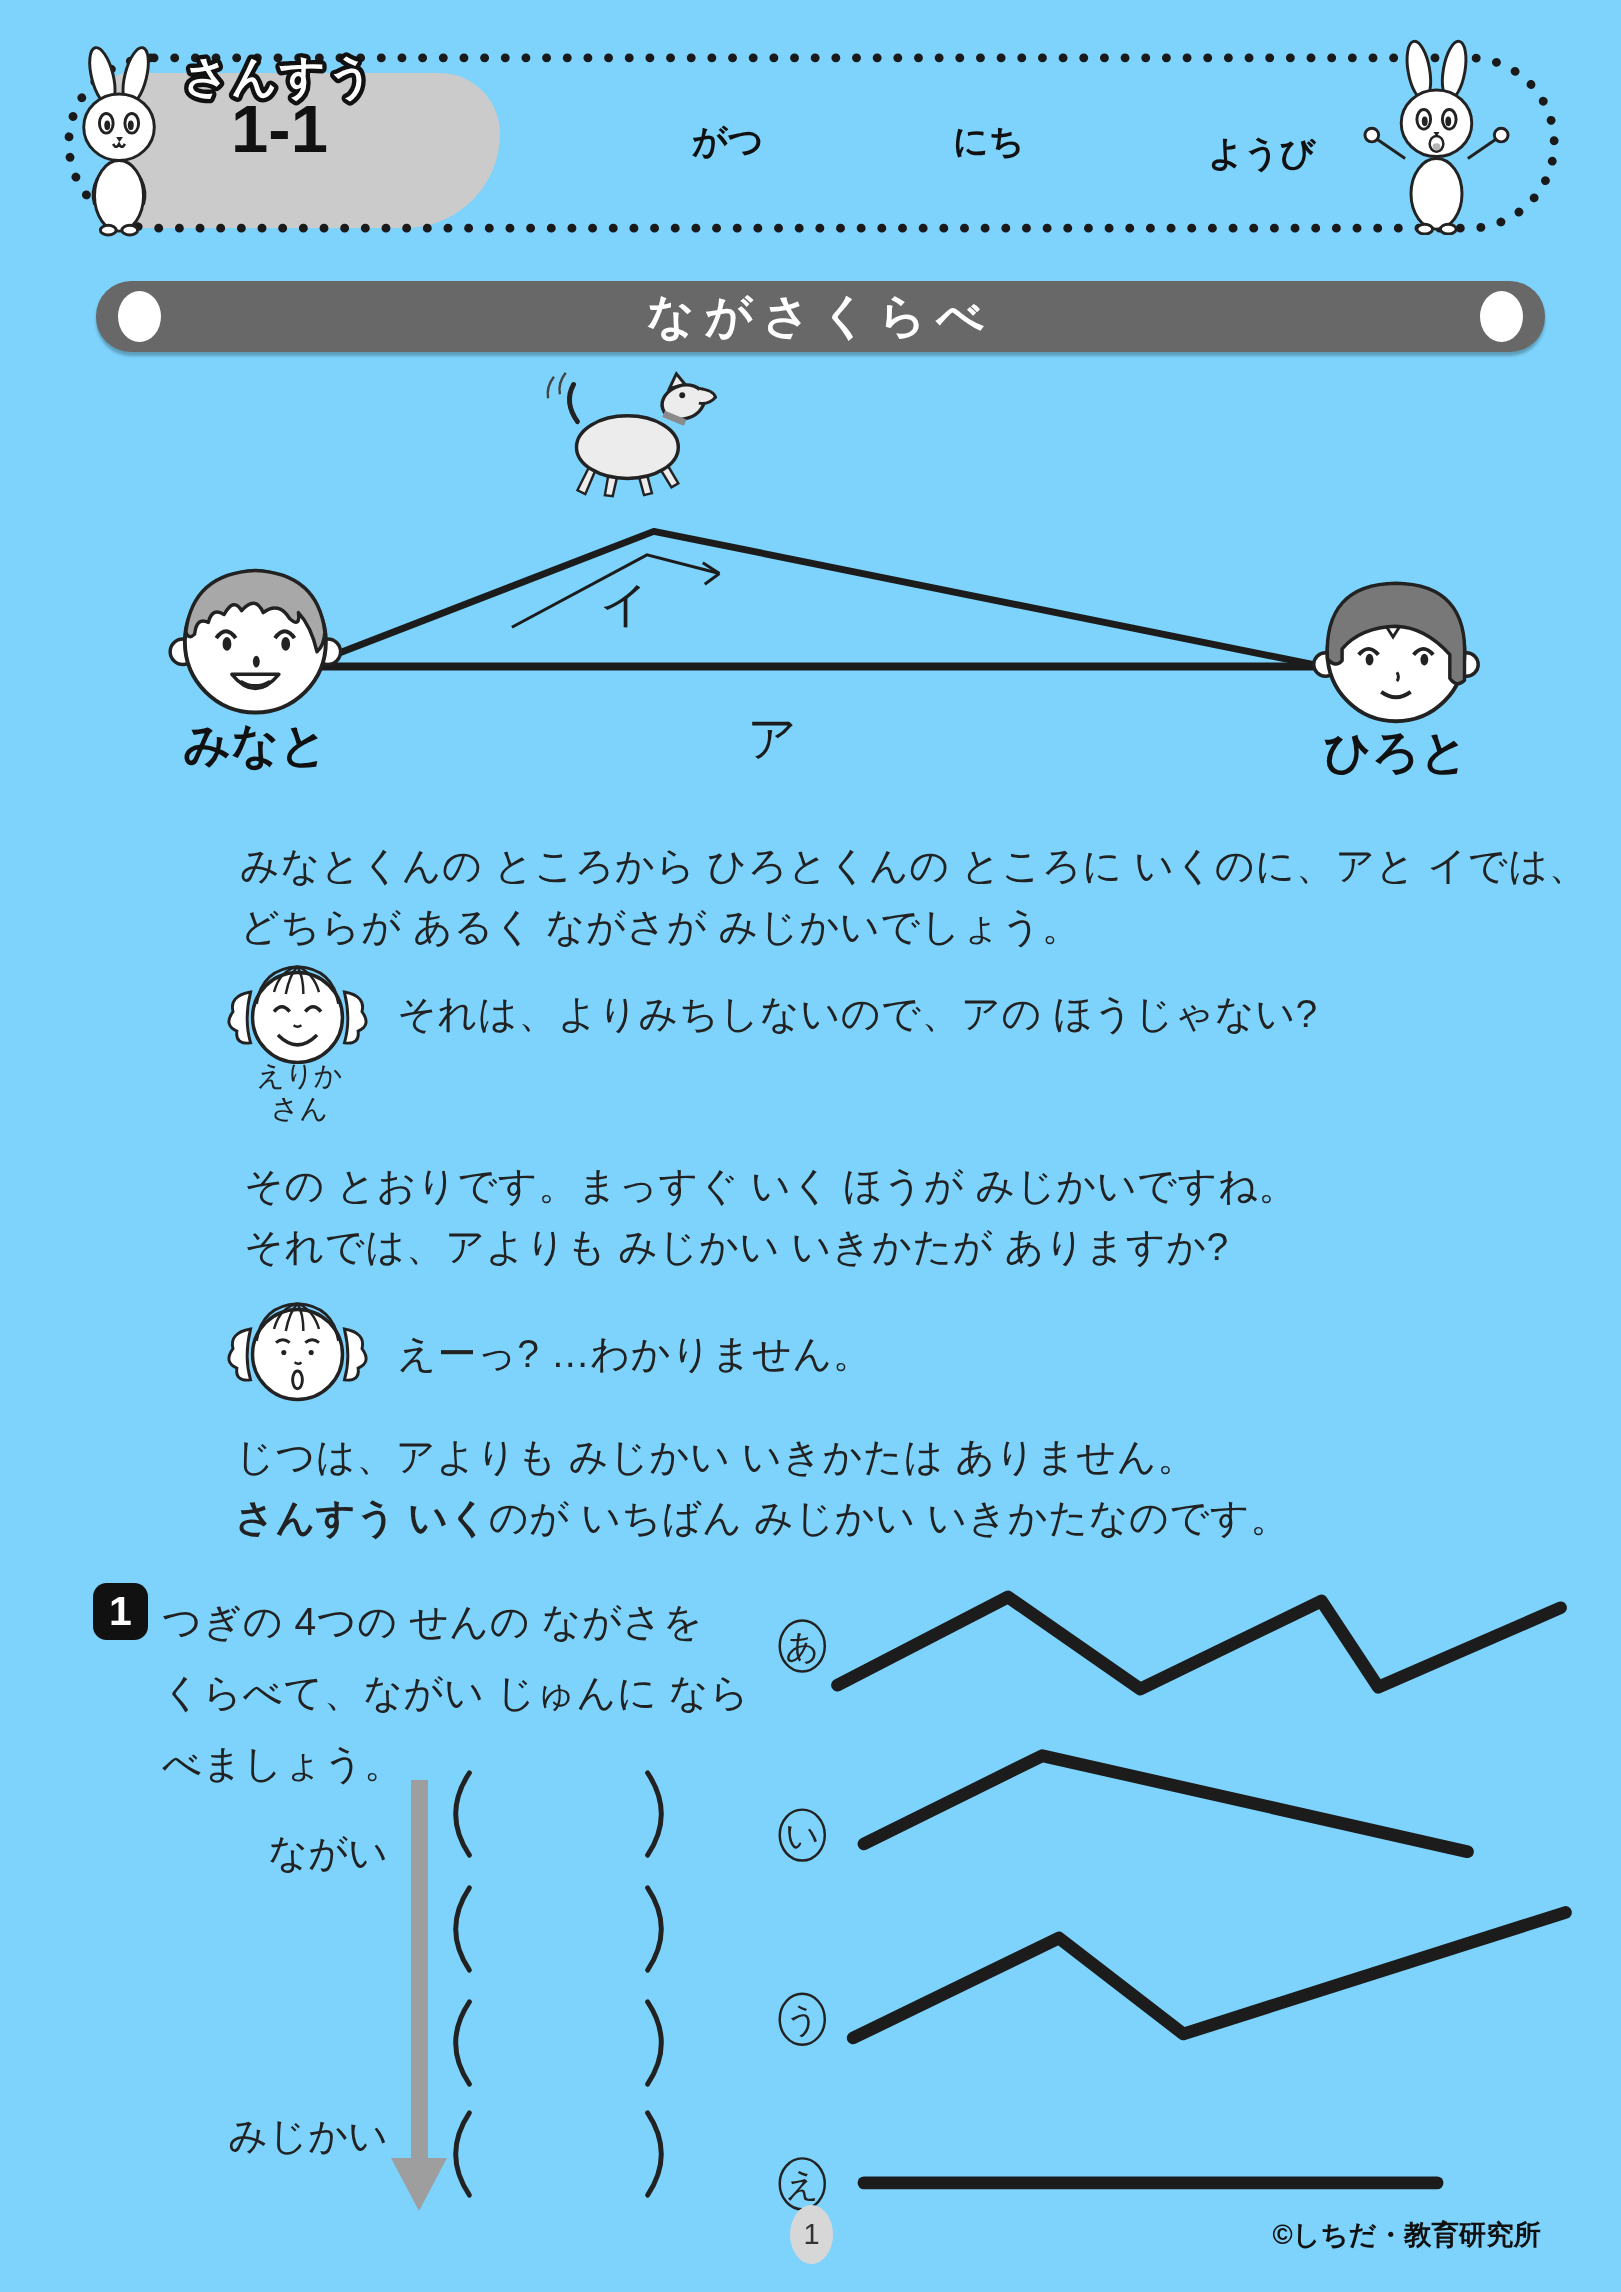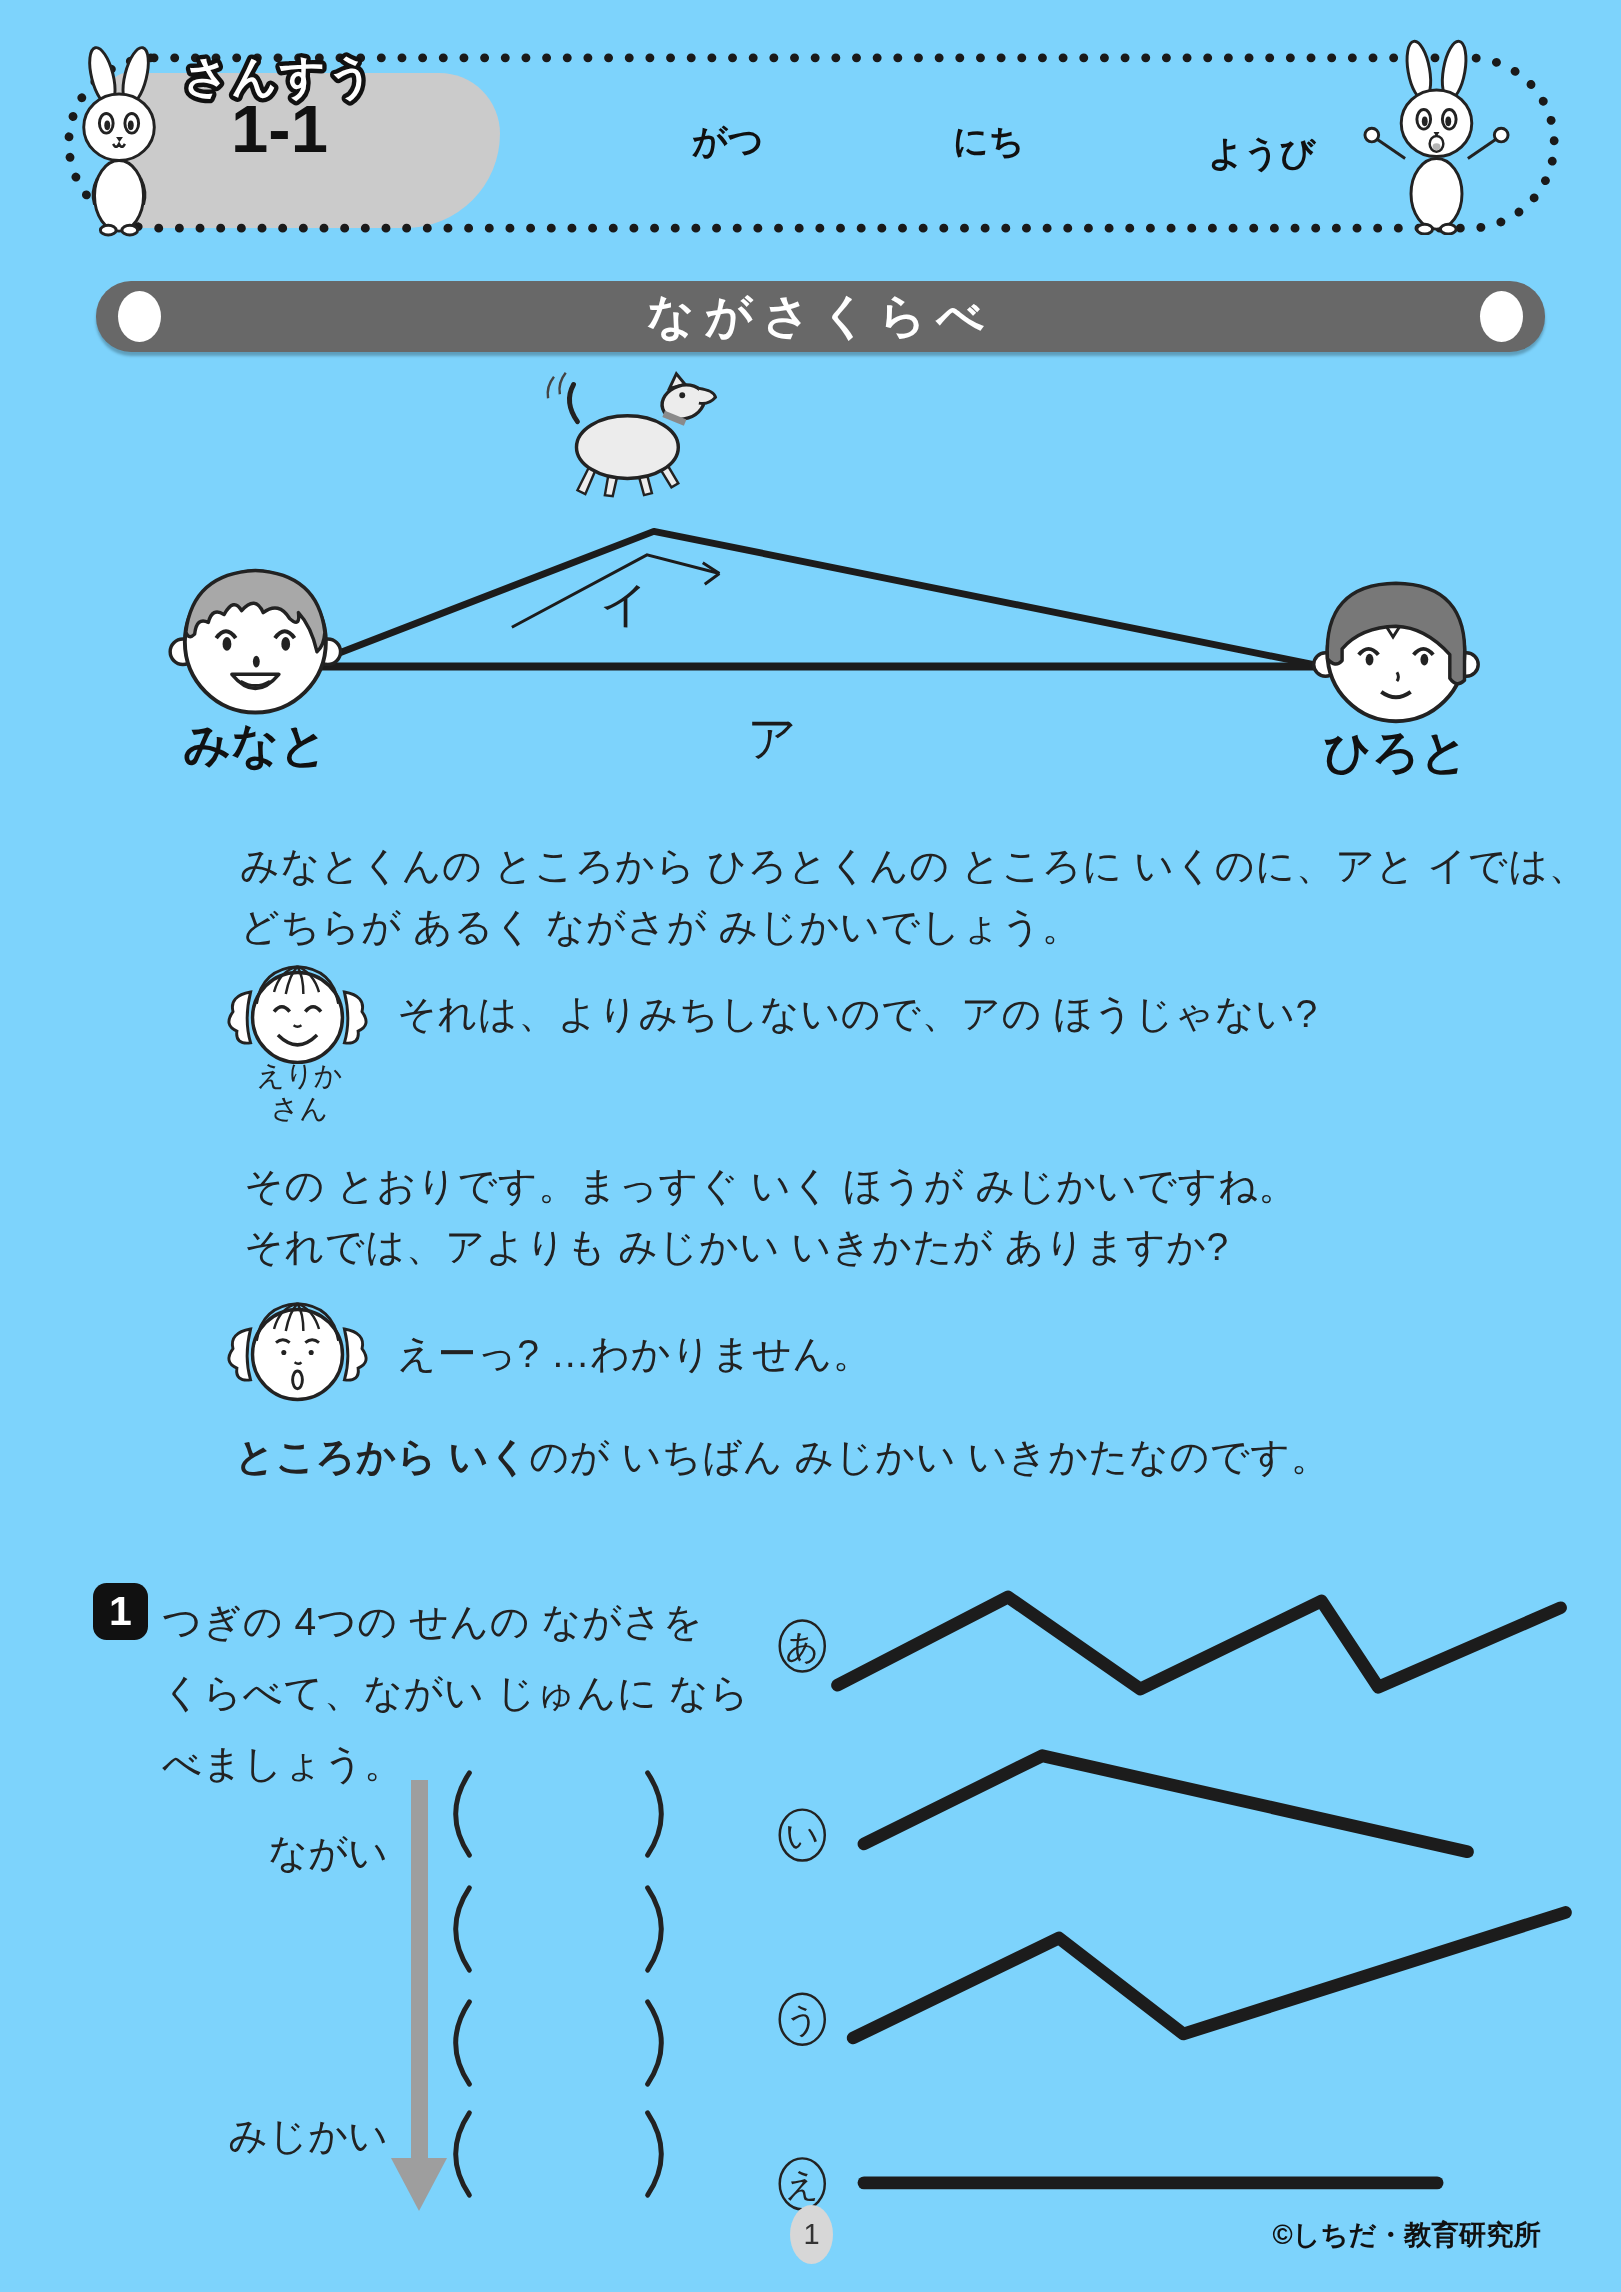--- a/index.html
+++ b/index.html
@@ -203,22 +203,23 @@
     <path d="M54,58 Q61,52 68,58" fill="none" stroke="#222" stroke-width="3"></path>
     <path d="M84,58 Q91,52 98,58" fill="none" stroke="#222" stroke-width="3"></path>
     <circle cx="62" cy="68" r="2.6" fill="#222"></circle>
     <circle cx="90" cy="68" r="2.6" fill="#222"></circle>
     <path d="M73,78 q4,3 7,0" fill="none" stroke="#222" stroke-width="2.5"></path>
     <ellipse cx="76" cy="96" rx="5" ry="9" fill="#fff" stroke="#222" stroke-width="3"></ellipse>
   </svg>
   <div class="abs body-text" style="left:397px; top:1323px;">えーっ? …わかりません。</div>
 
   <div class="abs body-text" style="left:235px; top:1426px;">
+    <div>じつは、アよりも みじかい いきかたは ありません。</div>
     <div>
-      <span class="bold">ところから いく</span><span>のが いちばん みじかい いきかたなのです。</span>
+      <span class="bold">さんすう いく</span><span>のが いちばん みじかい いきかたなのです。</span>
     </div>
   </div>
 
   <div class="abs problem-badge">
     <span>1</span>
   </div>
   <div class="abs body-text" style="left:162px; top:1586px; line-height:71px;">
     <div>つぎの 4つの せんの ながさを</div>
     <div>くらべて、ながい じゅんに  なら</div>
     <div>べましょう。</div>

